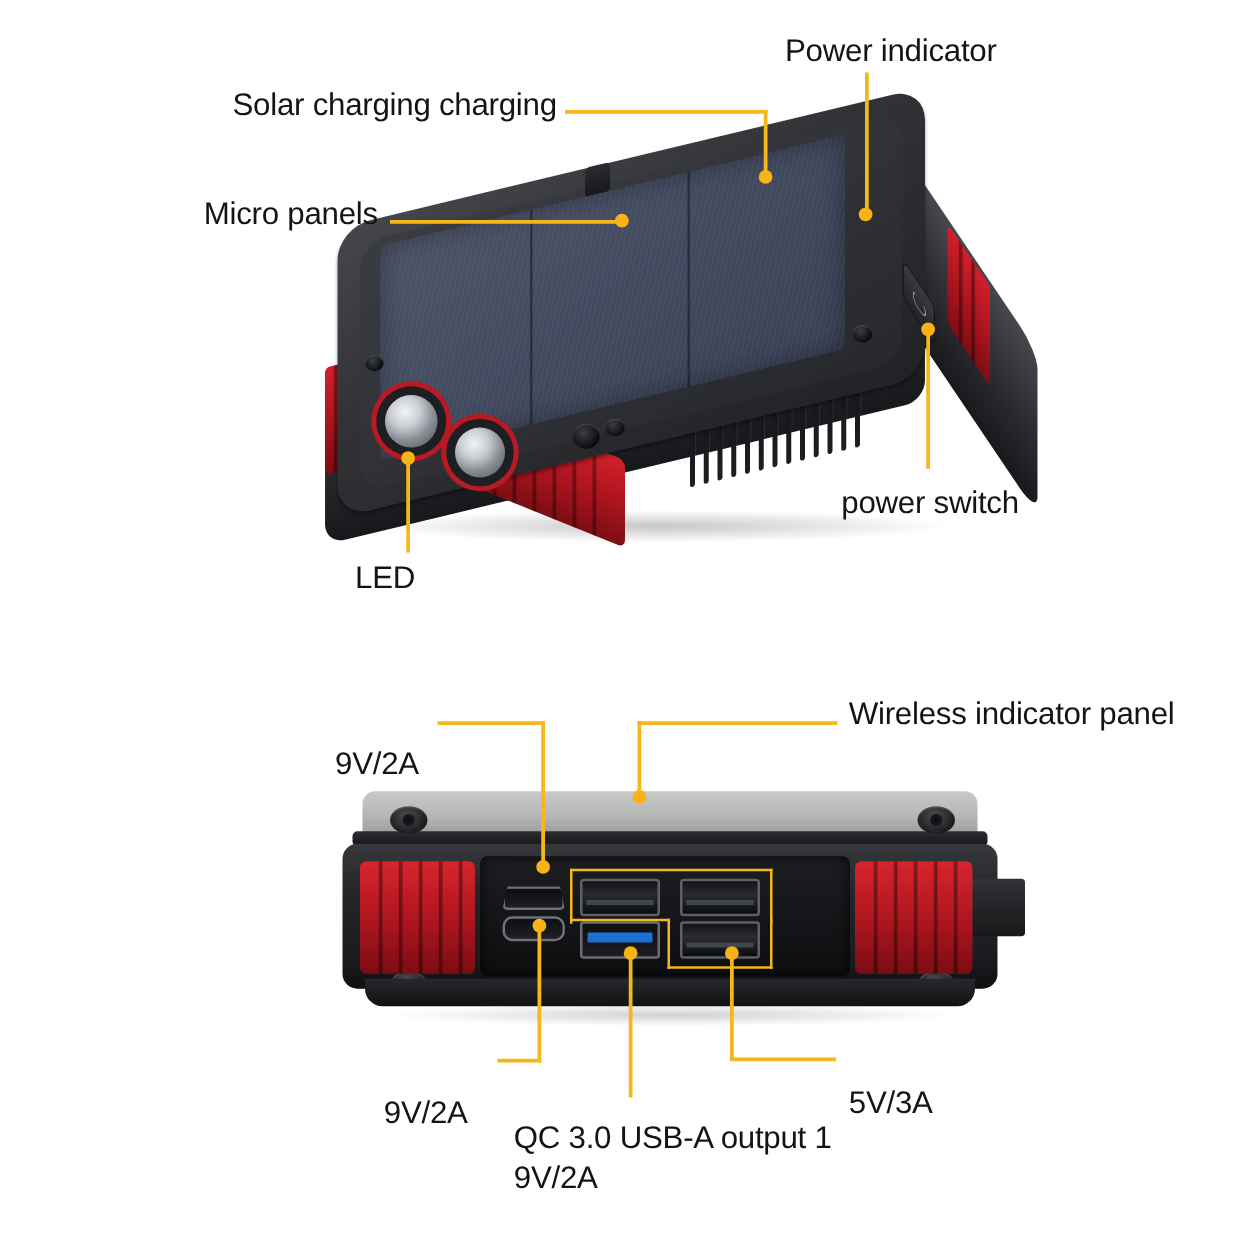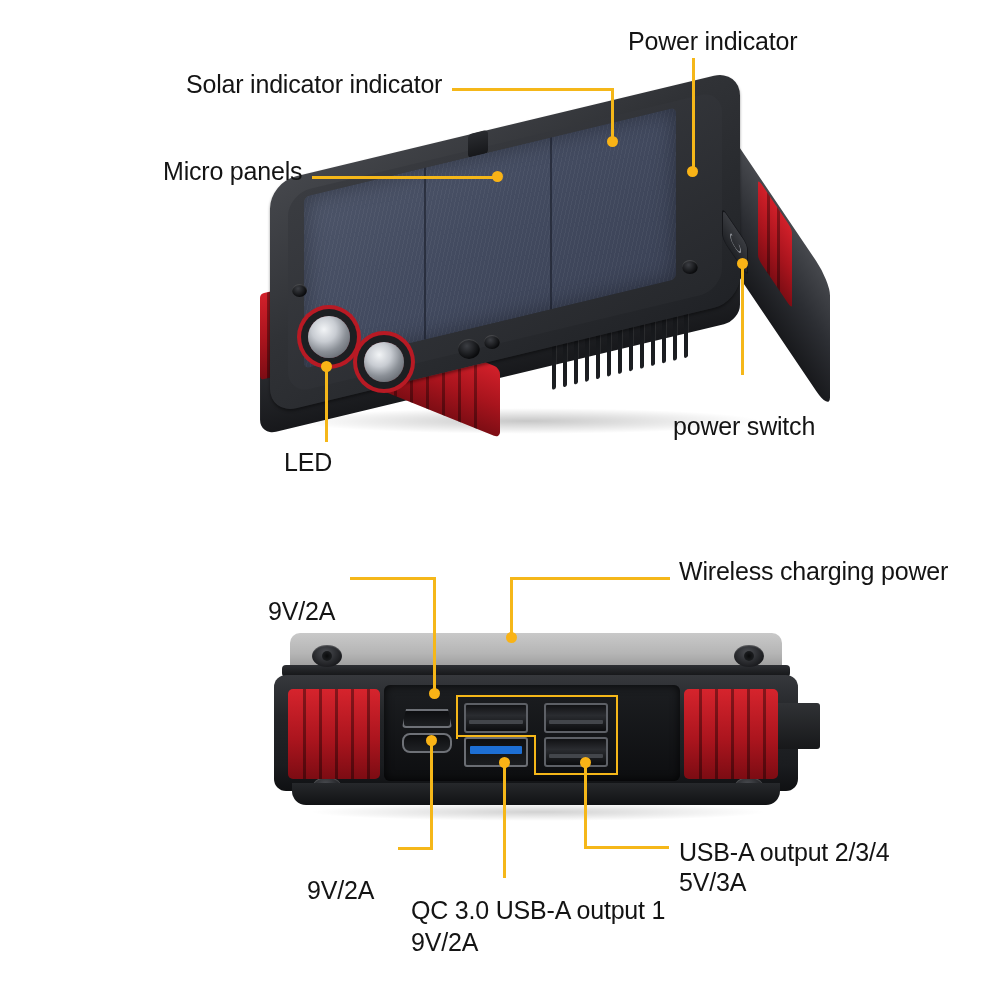--- a/index.html
+++ b/index.html
@@ -244,25 +244,25 @@
   <div class="dot" style="left:492px;top:171px;"></div>
 
   <div class="lv" style="left:741px;top:265px;height:110px;"></div>
   <div class="dot" style="left:737px;top:258px;"></div>
 
   <div class="lv" style="left:325px;top:368px;height:74px;"></div>
   <div class="dot" style="left:321px;top:361px;"></div>
 
   <div class="lbl" style="left:628px;top:27px;font-size:25px;">Power indicator</div>
 
-  <div class="lbl" style="left:186px;top:70px;font-size:25px;">Solar indicator indicator</div>
+  <div class="lbl" style="left:186px;top:70px;font-size:25px;">Solar charging charging</div>
 
   <div class="lbl" style="left:163px;top:157px;font-size:25px;">Micro panels</div>
 
-  <div class="lbl" style="left:673px;top:412px;font-size:25px;text-align:right;">power switch</div>
+  <div class="lbl" style="left:673px;top:388px;font-size:25px;text-align:right;">power switch</div>
 
   <div class="lbl" style="left:284px;top:448px;font-size:25px;">LED</div>
 
   <div id="dev2">
     <div class="d2-shadow"></div>
     <div class="d2-topface"></div>
     <div class="d2-lip"></div>
     <div class="d2-body"></div>
 
     <div class="screw" style="left:44px;top:12px;"></div>
@@ -321,23 +321,22 @@
 
   <div class="lv" style="left:503px;top:762px;height:116px;"></div>
   <div class="dot" style="left:499px;top:757px;"></div>
 
   <div class="lv" style="left:584px;top:762px;height:86px;"></div>
   <div class="lh" style="left:584px;top:846px;width:85px;"></div>
   <div class="dot" style="left:580px;top:757px;"></div>
 
   <div class="lbl" style="left:268px;top:597px;font-size:25px;">9V/2A</div>
 
-  <div class="lbl" style="left:679px;top:557px;font-size:25px;">Wireless charging power</div>
+  <div class="lbl" style="left:679px;top:557px;font-size:25px;">Wireless indicator panel</div>
 
   <div class="lbl" style="left:307px;top:876px;font-size:25px;">9V/2A</div>
 
   <div class="lbl" style="left:411px;top:896px;font-size:25px;">QC 3.0 USB-A output 1</div>
   <div class="lbl" style="left:411px;top:928px;font-size:25px;">9V/2A</div>
 
-  <div class="lbl" style="left:679px;top:838px;font-size:25px;">USB-A output  2/3/4</div>
   <div class="lbl" style="left:679px;top:868px;font-size:25px;">5V/3A</div>
 
 </div>
 
 </body></html>

